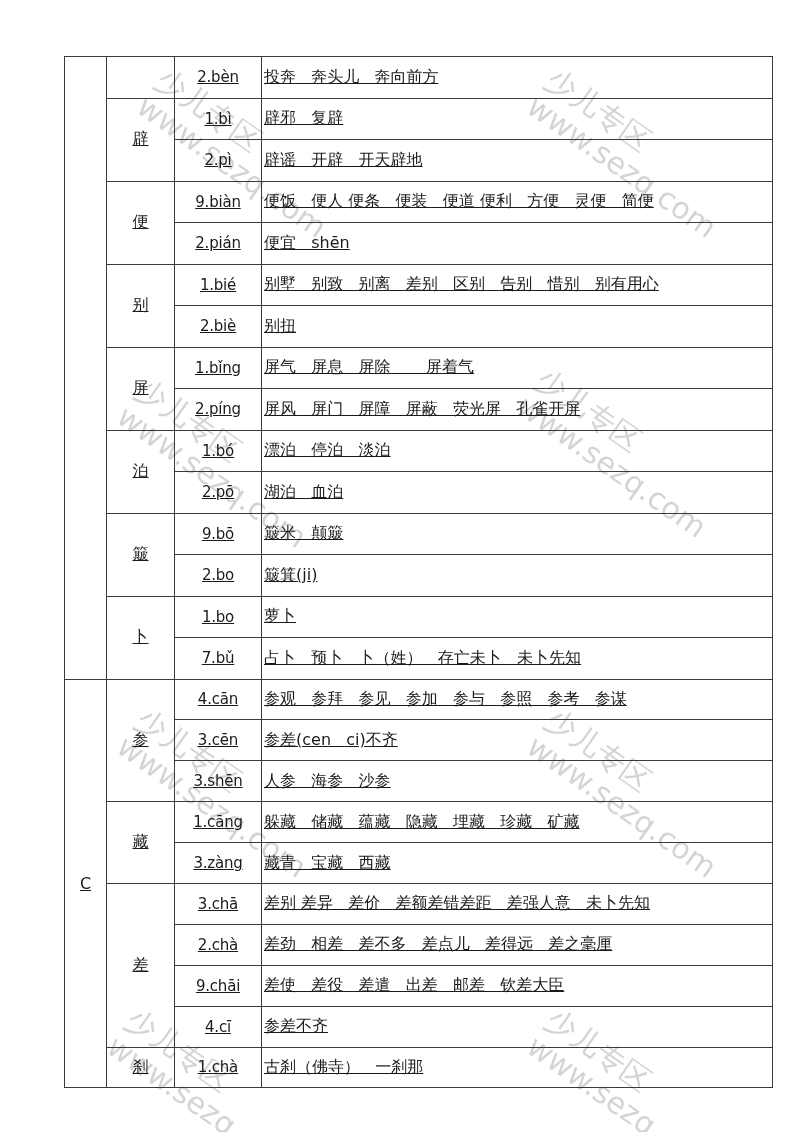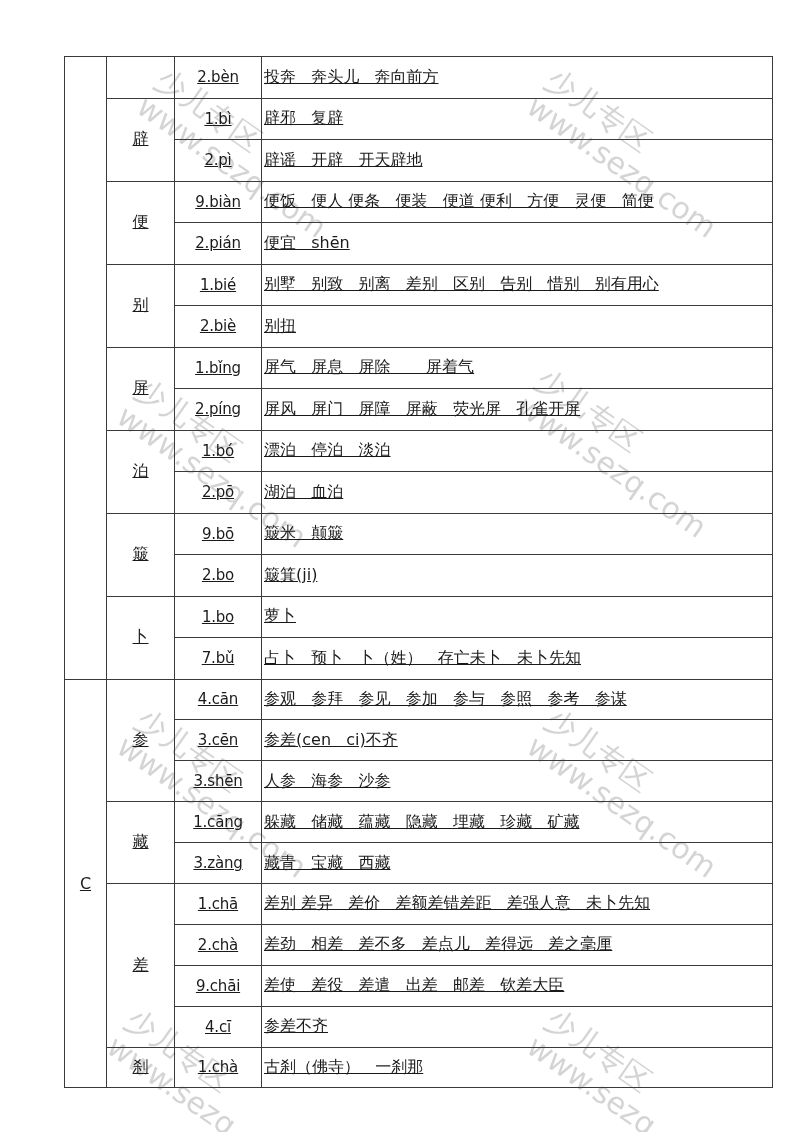--- a/index.html
+++ b/index.html
@@ -158,21 +158,21 @@
           <td class="char" rowspan="2">藏</td>
           <td class="pin">1.cāng</td>
           <td class="words">躲藏   储藏   蕴藏   隐藏   埋藏   珍藏   矿藏</td>
         </tr>
         <tr class="lo">
           <td class="pin">3.zàng</td>
           <td class="words">藏青   宝藏   西藏</td>
         </tr>
         <tr class="lo">
           <td class="char" rowspan="4">差</td>
-          <td class="pin">1.chā</td>
+          <td class="pin">3.chā</td>
           <td class="words">差别 差异   差价   差额差错差距   差强人意   未卜先知</td>
         </tr>
         <tr class="lo">
           <td class="pin">2.chà</td>
           <td class="words">差劲   相差   差不多   差点儿   差得远   差之毫厘</td>
         </tr>
         <tr class="lo">
           <td class="pin">9.chāi</td>
           <td class="words">差使   差役   差遣   出差   邮差   钦差大臣</td>
         </tr>

